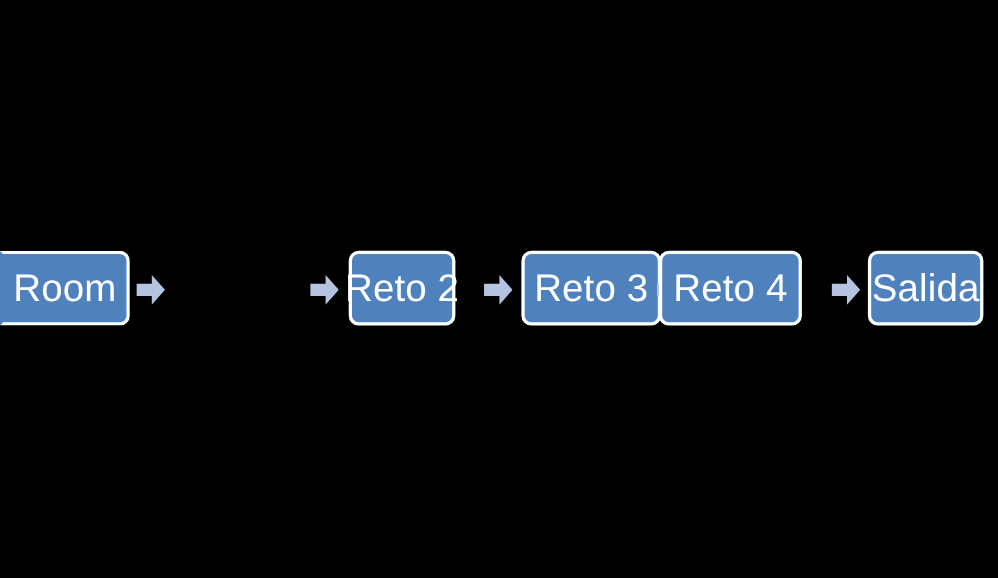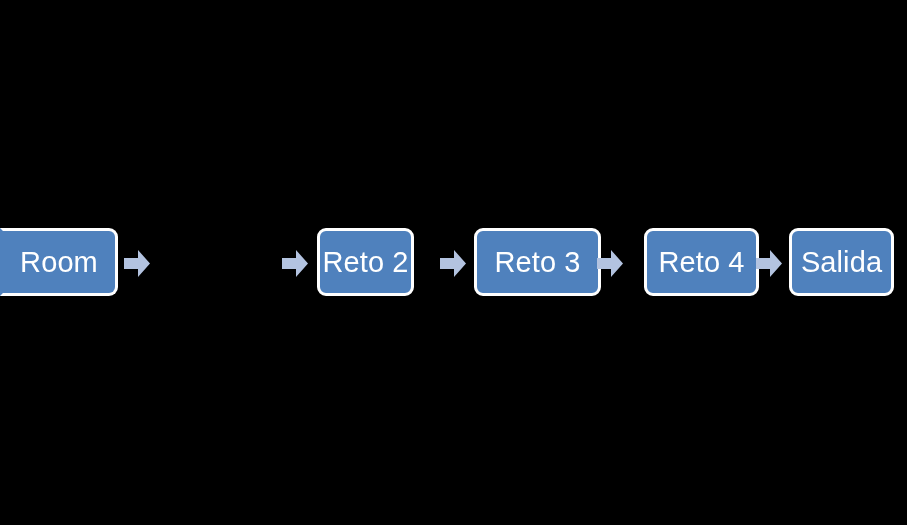--- a/index.html
+++ b/index.html
@@ -40,21 +40,21 @@
     border: 3px solid #FFFFFF;
     border-radius: 9px;
     display: flex;
     align-items: center;
     justify-content: center;
   }
 
   .node-label {
     color: #FFFFFF;
     font-family: "Liberation Sans", sans-serif;
-    font-size: 29px;
+    font-size: 35px;
     font-weight: 400;
     line-height: 1;
     letter-spacing: 0.1px;
     white-space: nowrap;
     user-select: none;
   }
 
   
   .node.clipped-left {
     border-left-color: transparent;
@@ -112,21 +112,21 @@
     <div class="node" style="left:474px; width:127px;">
       <span class="node-label">Reto 3</span>
     </div>
 
     <div class="arrow" style="left:597px;">
       <svg viewBox="0 0 26 27" xmlns="http://www.w3.org/2000/svg" aria-hidden="true">
         <polygon points="0,8 14,8 14,0 26,13.5 14,27 14,19 0,19" fill="#B3C3E0"></polygon>
       </svg>
     </div>
 
-    <div class="node" style="left:644px; width:115px;align-items:center;">
+    <div class="node" style="left:599px; width:130px;align-items:center;">
       <span class="node-label">Reto 4</span>
     </div>
 
     <div class="arrow" style="left:756px;">
       <svg viewBox="0 0 26 27" xmlns="http://www.w3.org/2000/svg" aria-hidden="true">
         <polygon points="0,8 14,8 14,0 26,13.5 14,27 14,19 0,19" fill="#B3C3E0"></polygon>
       </svg>
     </div>
 
     <div class="node" style="left:789px; width:105px;">

